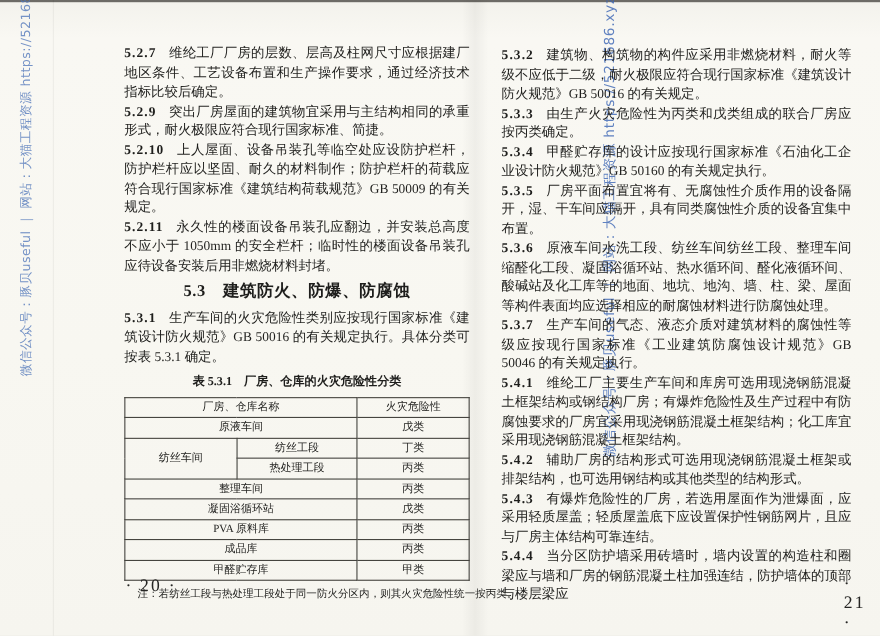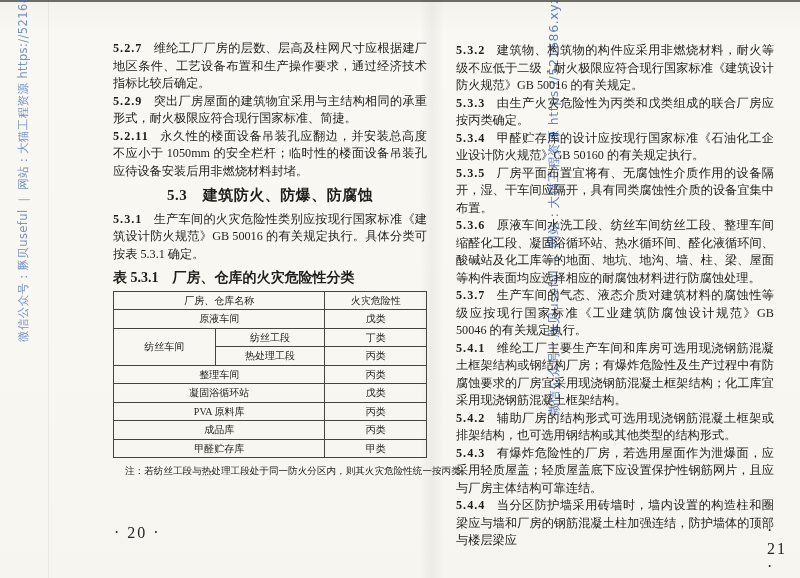--- a/index.html
+++ b/index.html
@@ -16,21 +16,21 @@
   .edge-top{position:absolute;top:0;left:0;width:800px;height:2px;background:#55544f;opacity:.85;}
   .edge-left{position:absolute;top:0;left:48px;width:1px;height:578px;background:rgba(0,0,0,.05);}
   .fold{position:absolute;top:0;left:420px;width:24px;height:578px;
     background:linear-gradient(90deg,rgba(0,0,0,0),rgba(0,0,0,.045),rgba(0,0,0,0));}
   .col{position:absolute;font-size:12.2px;line-height:17.5px;text-align:justify;}
   .col-left{left:113px;top:40px;width:314px;}
   .col-right{left:456px;top:42px;width:318px;}
   .clause{margin:0;}
   .cnum{font-weight:bold;margin-right:11px;letter-spacing:1px;white-space:nowrap;}
   .sec-heading{font-weight:bold;text-align:center;font-size:15px;margin:7px 0 6px;letter-spacing:.5px;}
-  .tbl-caption{font-weight:bold;font-size:14px;margin:6px 0 4px;}
+  .tbl-caption{font-weight:bold;text-align:center;font-size:11px;margin:6px 0 4px;}
   table.hazard{border-collapse:collapse;width:100%;font-size:10px;table-layout:fixed;}
   table.hazard th,table.hazard td{
     border:1px solid #45443f;text-align:center;vertical-align:middle;
     padding:0 2px;height:14.5px;font-weight:normal;
   }
   table.hazard{border:1.5px solid #3a3935;}
   col.c-group{width:100px;} col.c-name{width:108px;} col.c-hazard{width:100px;}
   .note{font-size:9.6px;margin-top:4px;padding-left:12px;white-space:nowrap;text-align:left;}
   .pagenum{position:absolute;font-size:16px;letter-spacing:2px;color:#262624;}
   .pn-left{left:114px;top:524px;}
@@ -55,20 +55,21 @@
 
   <div class="col col-left">
 
     <div>
 
         <p class="clause"><b class="cnum">5.2.7</b><span>维纶工厂厂房的层数、层高及柱网尺寸应根据建厂地区条件、工艺设备布置和生产操作要求，通过经济技术指标比较后确定。</span></p>
 
 
         <p class="clause"><b class="cnum">5.2.9</b><span>突出厂房屋面的建筑物宜采用与主结构相同的承重形式，耐火极限应符合现行国家标准、简捷。</span></p>
 
+        <p class="clause"><b class="cnum">5.2.10</b><span>上人屋面、设备吊装孔等临空处应设防护栏杆，防护栏杆应以坚固、耐久的材料制作；防护栏杆的荷载应符合现行国家标准《建筑结构荷载规范》GB 50009 的有关规定。</span></p>
 
         <p class="clause"><b class="cnum">5.2.11</b><span>永久性的楼面设备吊装孔应翻边，并安装总高度不应小于 1050mm 的安全栏杆；临时性的楼面设备吊装孔应待设备安装后用非燃烧材料封堵。</span></p>
       </div>
 
     <div class="sec-heading">5.3　建筑防火、防爆、防腐蚀</div>
 
     <div>
 
         <p class="clause"><b class="cnum">5.3.1</b><span>生产车间的火灾危险性类别应按现行国家标准《建筑设计防火规范》GB 50016 的有关规定执行。具体分类可按表 5.3.1 确定。</span></p>
       </div>

